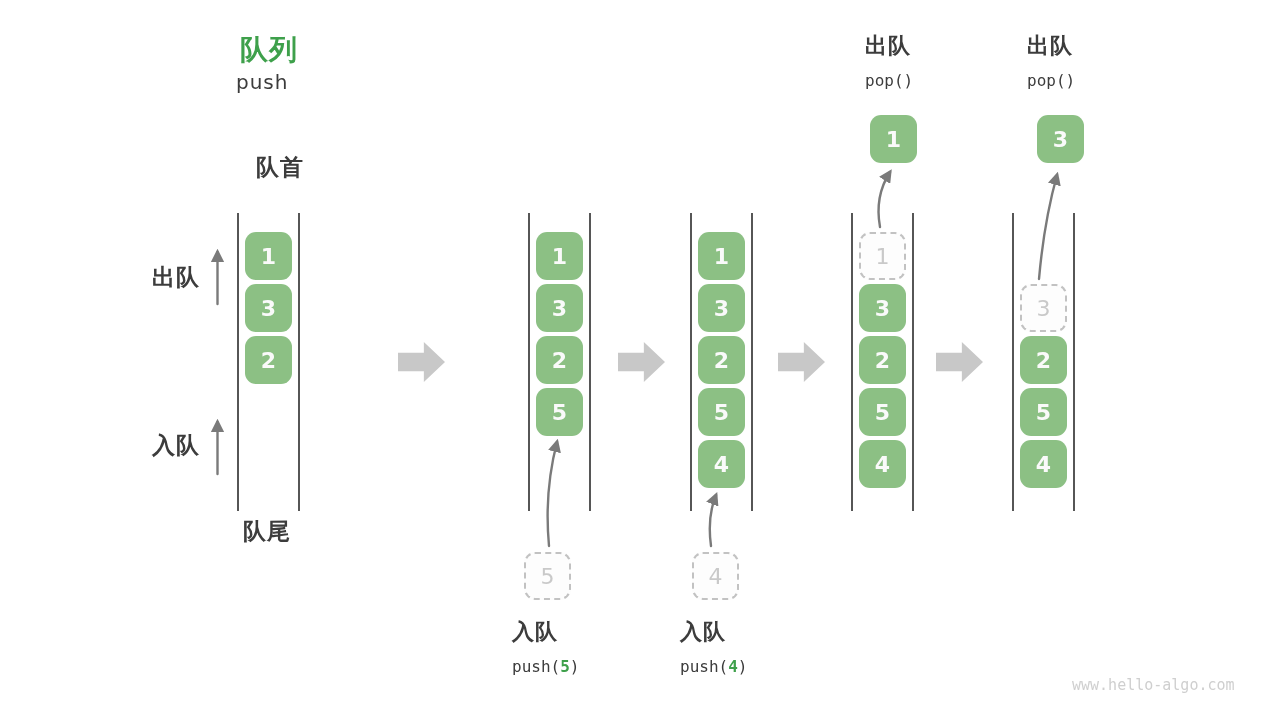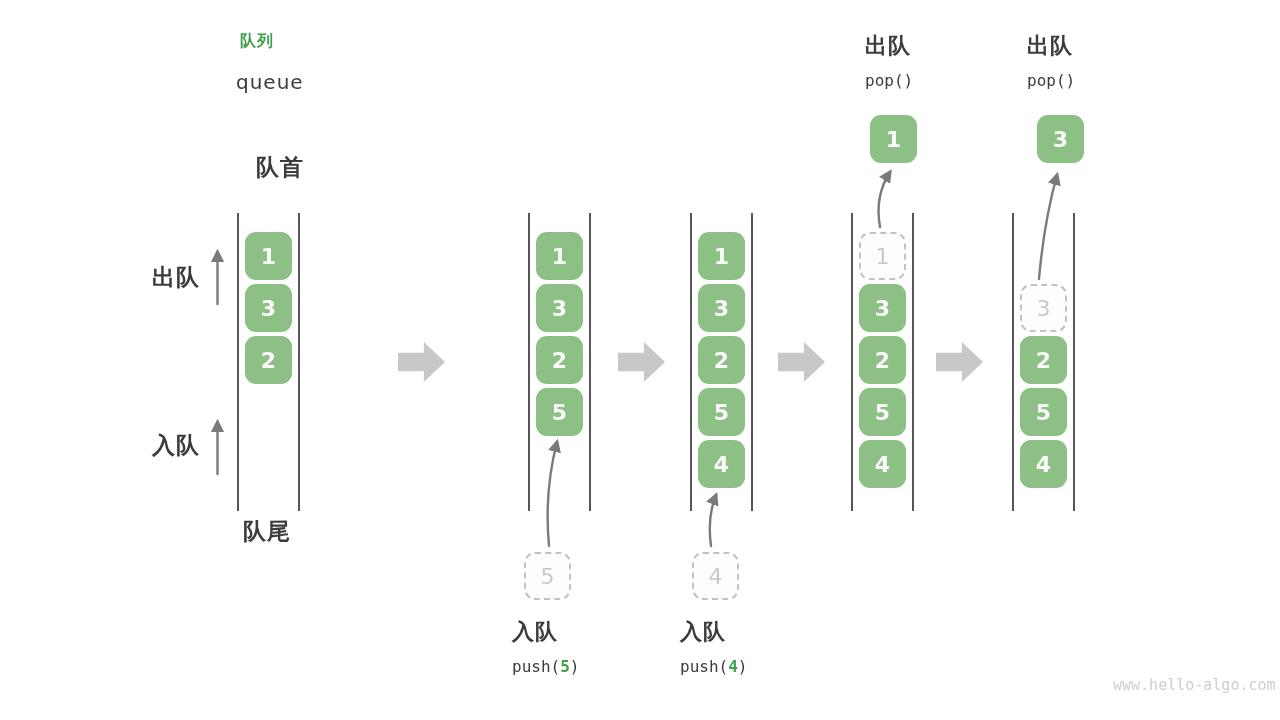--- a/index.html
+++ b/index.html
@@ -15,40 +15,40 @@
     font-size:22px;font-weight:bold;
   }
   .box.dashed{
     background:var(--dashed-bg);border:2px dashed var(--dashed-border);
     color:var(--dashed-text);font-weight:400;box-sizing:border-box;
   }
   .block-arrow{
     width:47px;height:40px;background:var(--block-arrow);
     clip-path:polygon(0 27%,55% 27%,55% 0,100% 50%,55% 100%,55% 73%,0 73%);
   }
-  .title-zh{left:240px;top:31px;font-size:16px;font-weight:bold;color:var(--title-green);letter-spacing:1px;}
+  .title-zh{left:240px;top:31px;font-size:28px;font-weight:bold;color:var(--title-green);letter-spacing:1px;}
   .title-en{left:236px;top:70px;font-size:20px;color:var(--text-dark);letter-spacing:1px;}
   .legend{font-size:23px;font-weight:600;color:var(--text-dark);letter-spacing:1px;}
   .front{left:256px;top:152px;}
   .rear{left:243px;top:516px;}
   .dequeue{left:152px;top:262px;}
   .enqueue{left:152px;top:430px;}
   .op{color:var(--text-dark);}
   .op .zh{font-size:22px;font-weight:600;line-height:35px;letter-spacing:1px;}
   .op .code{font-family:"DejaVu Sans Mono","Liberation Mono",monospace;font-size:16px;line-height:35px;}
   .op .code .arg{color:var(--code-arg-green);font-weight:bold;}
-  .watermark{left:1113px;top:676px;font-family:"DejaVu Sans Mono","Liberation Mono",monospace;font-size:15px;color:var(--watermark);}
+  .watermark{left:1072px;top:676px;font-family:"DejaVu Sans Mono","Liberation Mono",monospace;font-size:15px;color:var(--watermark);}
   .arrow-layer{position:absolute;left:0;top:0;pointer-events:none;}
 </style>
 </head>
 <body>
 
 <div class="canvas" id="diagram" style="--box-green: #8CC084; --box-text: #FAFAFA; --title-green: #3EA04B; --code-arg-green: #3EA04B; --text-dark: #3C3C3C; --rail: #565656; --dashed-border: #C2C2C2; --dashed-text: #C9C9C9; --dashed-bg: #FDFDFD; --block-arrow: #C8C8C8; --thin-arrow: #7A7A7A; --watermark: #CFCFCF;">
   <div class="title-zh">队列</div>
-  <div class="title-en">queue</div>
+  <div class="title-en">push</div>
   <div class="legend front">队首</div>
   <div class="legend rear">队尾</div>
   <div class="legend dequeue">出队</div>
   <div class="legend enqueue">入队</div>
   <div class="watermark">www.hello-algo.com</div>
 <div class="rail" style="left: 237px; top: 213px; height: 298px;"></div>
     <div class="rail" style="left: 298px; top: 213px; height: 298px;"></div>
     <div class="box" style="left: 245px; top: 232px;">1</div>
     <div class="box" style="left: 245px; top: 284px;">3</div>
     <div class="box" style="left: 245px; top: 336px;">2</div>

